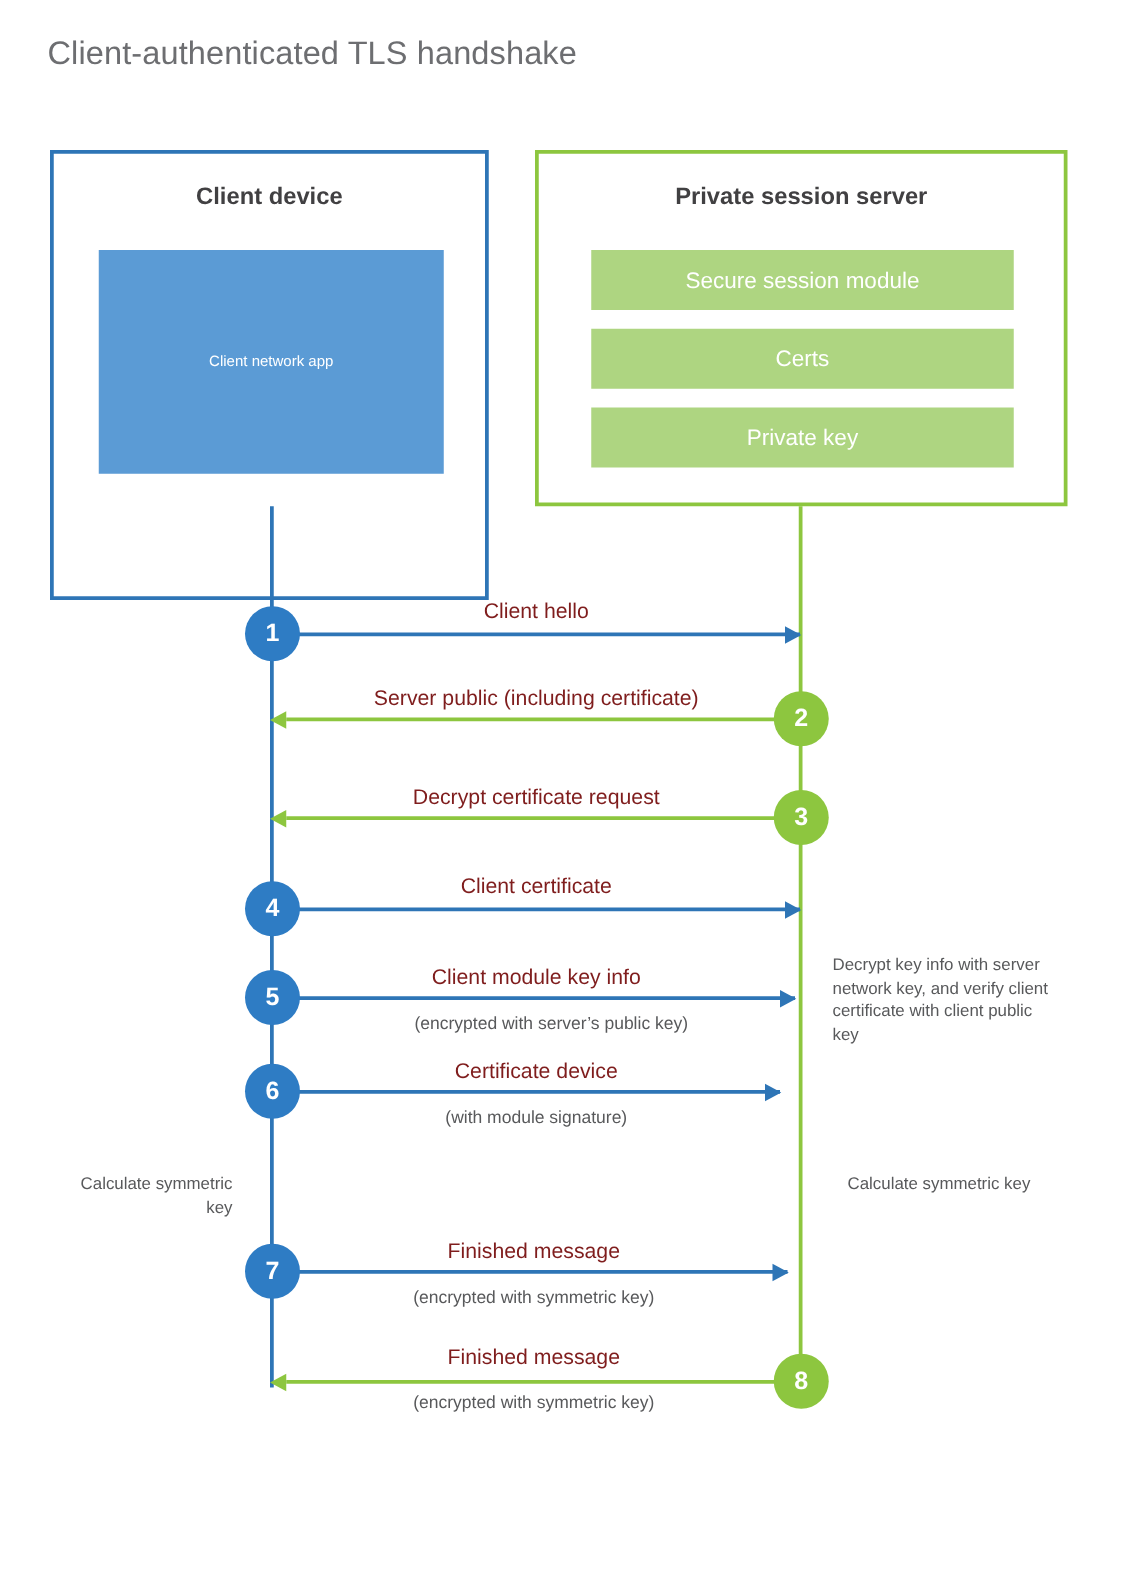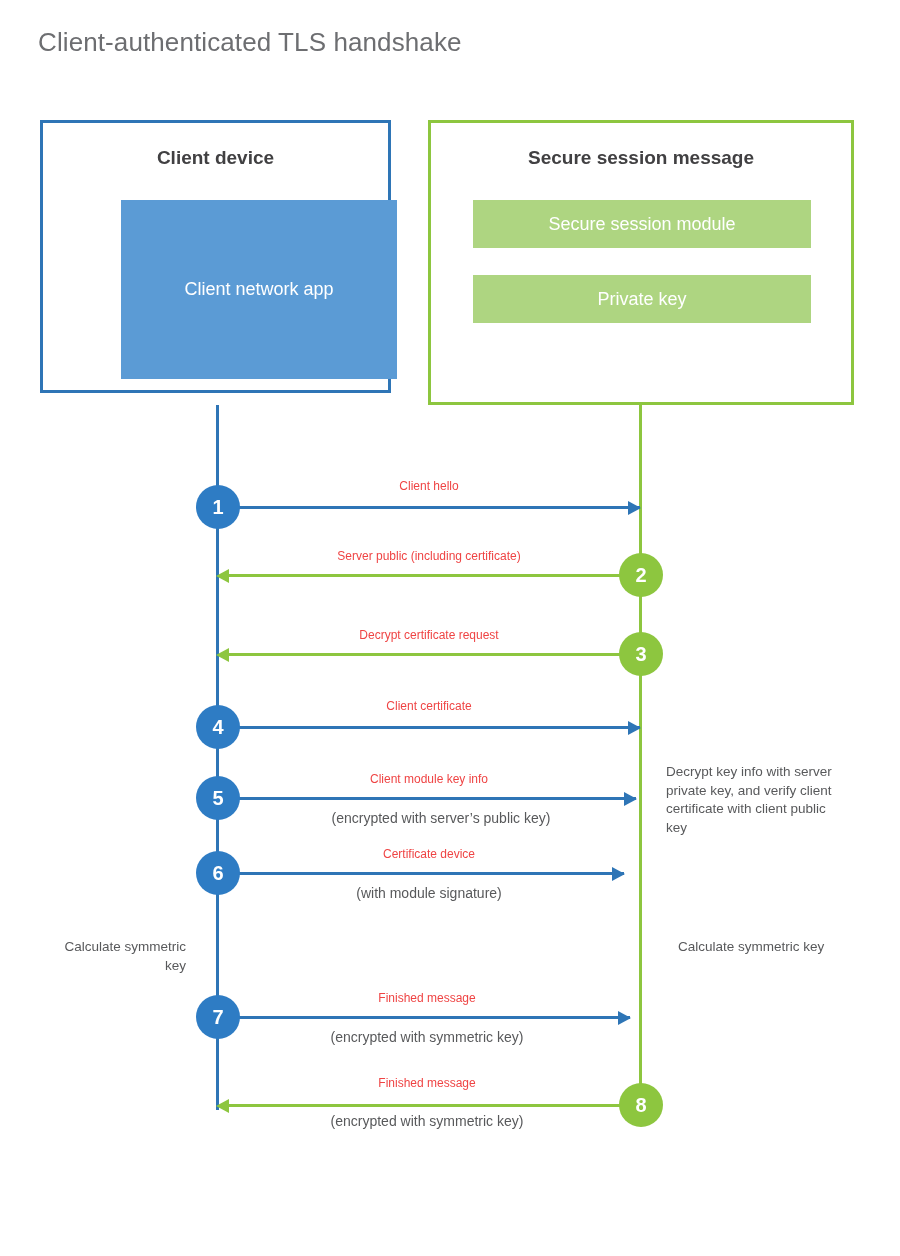--- a/index.html
+++ b/index.html
@@ -37,21 +37,21 @@
   
   .actor-box {
     position: absolute;
     background: #ffffff;
     box-sizing: border-box;
   }
   .actor-box.client {
     left: 40px;
     top: 120px;
     width: 351px;
-    height: 273px;
+    height: 360px;
     border: 3px solid #2e75b6;
   }
   .actor-box.server {
     left: 428px;
     top: 120px;
     width: 426px;
     height: 285px;
     border: 3px solid #8dc63f;
   }
   .actor-title {
@@ -67,45 +67,44 @@
 
   
   .client-app-block {
     position: absolute;
     left: 36px;
     top: 77px;
     width: 276px;
     height: 179px;
     background: #5b9bd5;
     color: #ffffff;
-    font-size: 18px;
+    font-size: 12px;
     display: flex;
     align-items: center;
     justify-content: center;
     text-align: center;
     line-height: 1.35;
-    margin-left: 42px;
   }
 
   
   .server-bars {
     position: absolute;
     left: 42px;
     top: 77px;
     width: 338px;
   }
   .server-bar {
     height: 48px;
     background: #aed581;
     color: #ffffff;
     font-size: 18px;
     display: flex;
     align-items: center;
     justify-content: center;
-    margin-bottom: 27px;
+    margin-bottom: 15px;
   }
   .server-bar:last-child { margin-bottom: 0; }
 
   
   .lifeline {
     position: absolute;
     width: 3px;
   }
   .lifeline.client-line {
     left: 216px;
@@ -161,22 +160,22 @@
   .arrow-head.right.blue {
     border-left: 13px solid #2e75b6;
   }
   .arrow-head.left.green {
     border-right: 13px solid #8dc63f;
   }
 
   .msg-label {
     position: absolute;
     text-align: center;
-    font-size: 12px;
-    color: #ef4444;
+    font-size: 17px;
+    color: #7f1d1d;
     white-space: nowrap;
     transform: translateX(-50%);
   }
   .msg-sublabel {
     position: absolute;
     text-align: center;
     font-size: 14px;
     color: #58595b;
     white-space: nowrap;
     transform: translateX(-50%);
@@ -197,23 +196,24 @@
 <div id="diagram-root">
 
   <div class="page-title">Client-authenticated TLS handshake</div>
 
   <div class="actor-box client">
     <div class="actor-title">Client device</div>
     <div class="client-app-block">Client network app</div>
   </div>
 
   <div class="actor-box server">
-    <div class="actor-title">Secure session message</div>
+    <div class="actor-title">Private session server</div>
     <div class="server-bars">
       <div class="server-bar">Secure session module</div>
+      <div class="server-bar">Certs</div>
       <div class="server-bar">Private key</div>
     </div>
   </div>
 
   <div class="lifeline client-line"></div>
   <div class="lifeline server-line"></div>
 
   <div class="msg">
     <div class="msg-line blue" style="left:218px; top:506px; width:422px;"></div>
     <div class="arrow-head right blue" style="left:628px; top:501px;"></div>
@@ -267,19 +267,19 @@
   <div class="step-circle blue" style="left:196px; top:995px;">7</div>
 
   <div class="msg">
     <div class="msg-line green" style="left:229px; top:1104px; width:412px;"></div>
     <div class="arrow-head left green" style="left:216px; top:1099px;"></div>
     <div class="msg-label" style="left:427px; top:1076px;">Finished message</div>
     <div class="msg-sublabel" style="left:427px; top:1113px;">(encrypted with symmetric key)</div>
   </div>
   <div class="step-circle green" style="left:619px; top:1083px;">8</div>
 
-  <div class="annotation" style="left:666px; top:763px; width:175px;">Decrypt key info with server private key, and verify client certificate with client public key</div>
+  <div class="annotation" style="left:666px; top:763px; width:175px;">Decrypt key info with server network key, and verify client certificate with client public key</div>
 
   <div class="annotation right-align" style="left:40px; top:938px; width:146px;">Calculate symmetric key</div>
 
   <div class="annotation" style="left:678px; top:938px; width:150px;">Calculate symmetric key</div>
 
 </div>
 
 </body></html>

